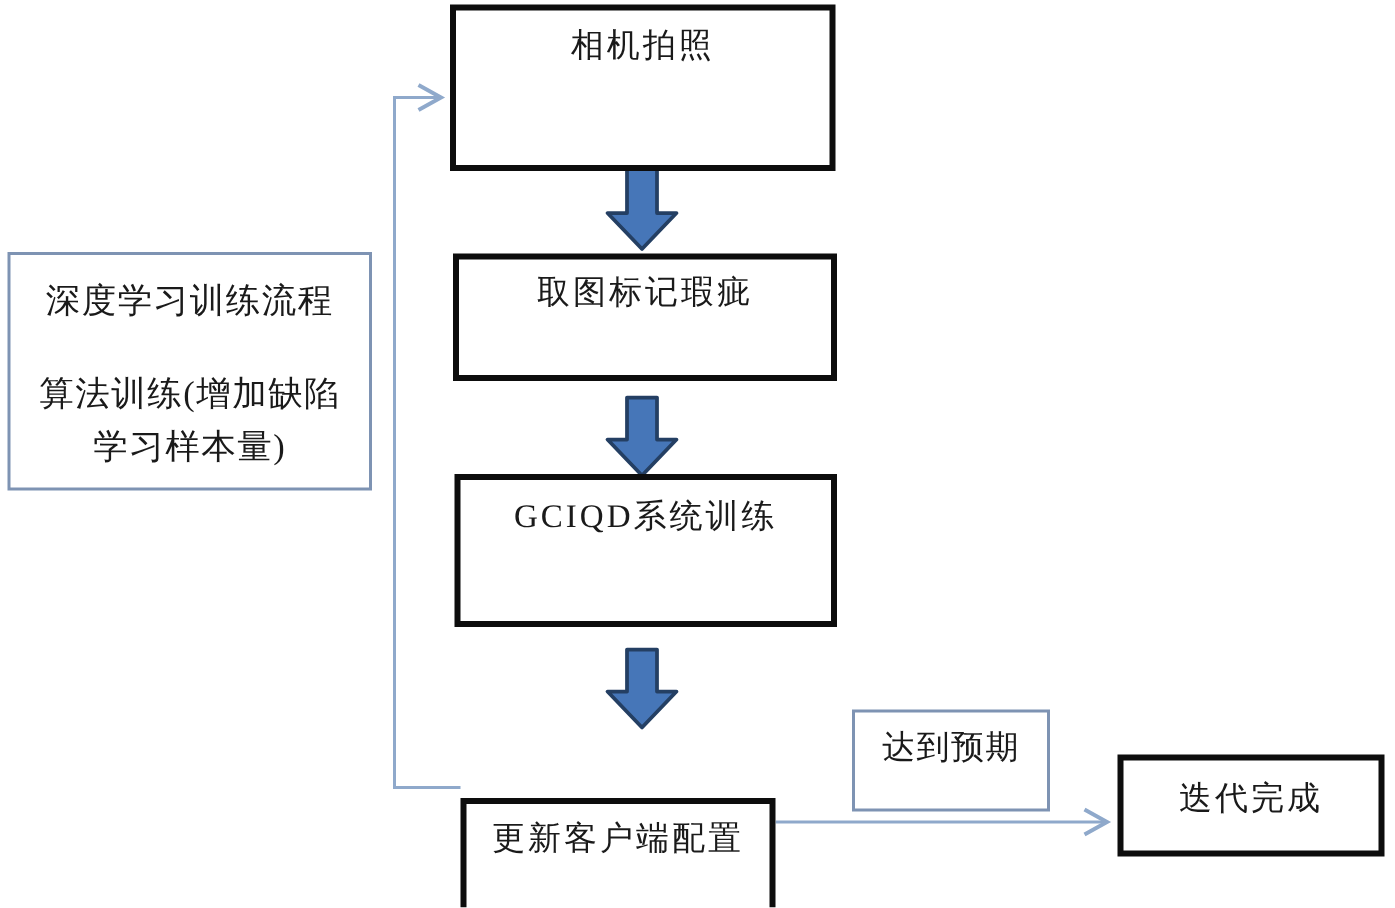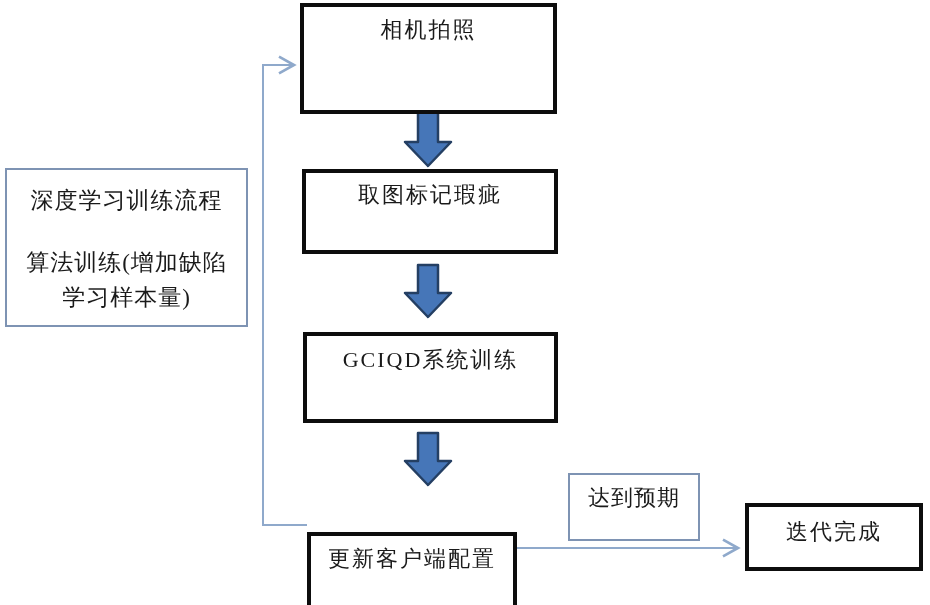--- a/index.html
+++ b/index.html
@@ -53,21 +53,21 @@
     top: 168px;
     width: 243px;
     height: 159px;
     font-size: 23px;
     line-height: 35px;
     padding-top: 13px;
   }
   .left-panel .panel-title { margin-bottom: 27px; }
   .node-camera   { left: 300px; top: 3px;  width: 257px; height: 111px;  padding-top: 8px; }
   .node-mark     { left: 302px; top: 169px; width: 256px; height: 85px;  padding-top: 7px; }
-  .node-train    { left: 303px; top: 332px; width: 255px; height: 91px;  padding-top: 9px; }
+  .node-train    { left: 303px; top: 316px; width: 255px; height: 102px;  padding-top: 9px; }
   .node-update   { left: 307px; top: 488px; width: 210px; height: 110px; padding-top: 6px; line-height: 33px; margin-top: 44px; }
   .node-expect   { left: 568px; top: 473px; width: 132px; height: 68px;  padding-top: 8px; }
   .node-done     { left: 745px; top: 503px; width: 178px; height: 68px;  padding-top: 10px; }
   .block-arrow {
     fill: var(--arrow-fill);
     stroke: var(--arrow-stroke);
     stroke-width: 2.5;
     stroke-linejoin: round;
   }
   .connector {

